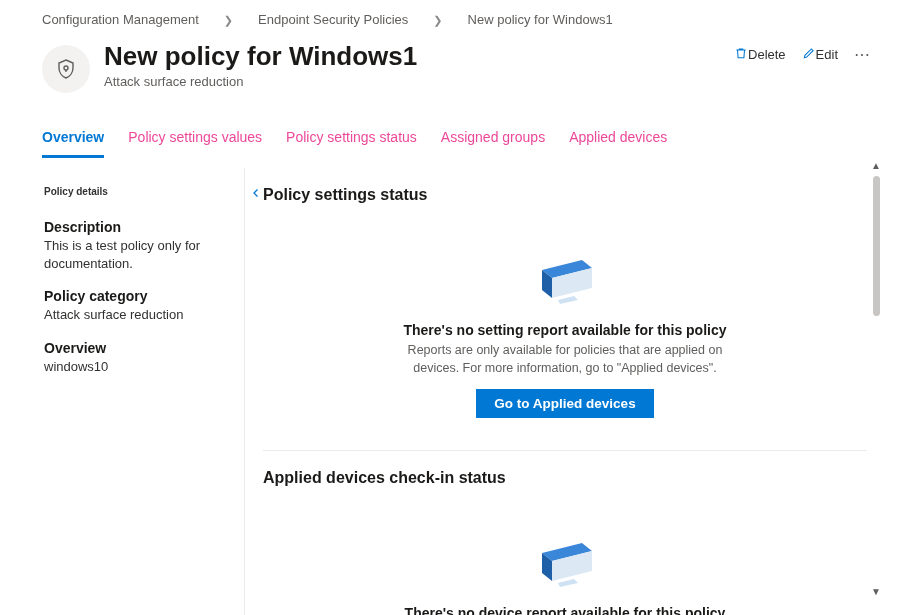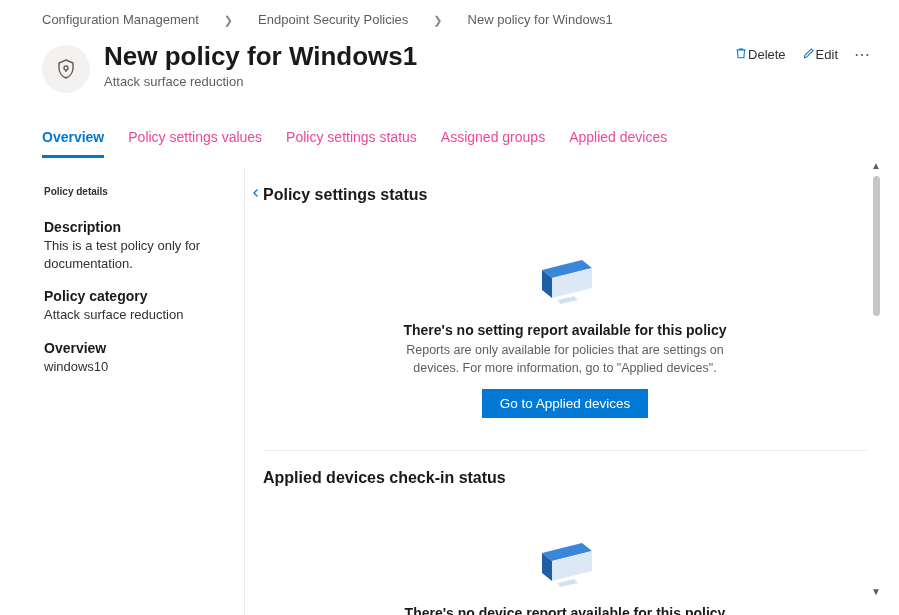--- a/index.html
+++ b/index.html
@@ -65,21 +65,21 @@
     flex: 1; border-left: 1px solid #edebe9; padding: 18px 4px 0 18px;
     position: relative; height: 462px; overflow: hidden;
   }
   .section-title { font-size: 16px; font-weight: 700; color: #1b1a19; margin: 0 0 6px 0; }
   .empty-state { text-align: center; padding: 10px 30px 14px 30px; }
   .monitor-illus { margin: 36px auto 12px auto; width: 70px; height: 54px; }
   .empty-title { font-weight: 600; font-size: 14px; color: #1b1a19; margin-bottom: 4px; margin-top: 12px; }
   .empty-desc { font-size: 12.5px; color: #605e5c; line-height: 1.4; max-width: 340px; margin: 0 auto; }
   .primary-btn {
     display: inline-block; background: #0078d4; color: #fff; border: none;
-    padding: 7px 18px; font-size: 13.5px; cursor: pointer; margin-top: 12px;
+    padding: 7px 18px; font-size: 13.5px; cursor: pointer; margin-top: 12px; font-weight: bold;
   }
   .divider { border-top: 1px solid #edebe9; margin: 18px 0 18px 0; }
   .outer-scroll {
     position: fixed; right: 18px; top: 160px; height: 440px; width: 10px;
   }
   .scroll-thumb {
     width: 7px; background: #c8c6c4; border-radius: 4px; margin: 0 auto;
   }
   .scroll-arrow { color: #605e5c; font-size: 10px; text-align:center; cursor:pointer; height:14px; }
 </style>
@@ -169,21 +169,21 @@
       <div class="empty-state">
         <div class="monitor-illus">
           <svg width="70" height="54" viewBox="0 0 70 54">
             <polygon points="12,14 52,4 62,12 22,22" fill="#3a86d8"></polygon>
             <polygon points="12,14 22,22 22,42 12,34" fill="#1f5fa8"></polygon>
             <polygon points="22,22 62,12 62,32 22,42" fill="#dce9f5"></polygon>
             <polygon points="28,44 44,40 48,44 30,48" fill="#cfe2f3"></polygon>
           </svg>
         </div>
         <div class="empty-title">There's no setting report available for this policy</div>
-        <div class="empty-desc">Reports are only available for policies that are settings on devices. For more information, go to "Applied devices".</div>
+        <div class="empty-desc">Reports are only available for policies that are applied on devices. For more information, go to "Applied devices".</div>
         <button class="primary-btn">Go to Applied devices</button>
       </div>
 
       <div class="divider"></div>
 
       <h3 class="section-title">Applied devices check-in status</h3>
       <div class="empty-state">
         <div class="monitor-illus">
           <svg width="70" height="54" viewBox="0 0 70 54">
             <polygon points="12,14 52,4 62,12 22,22" fill="#3a86d8"></polygon>

